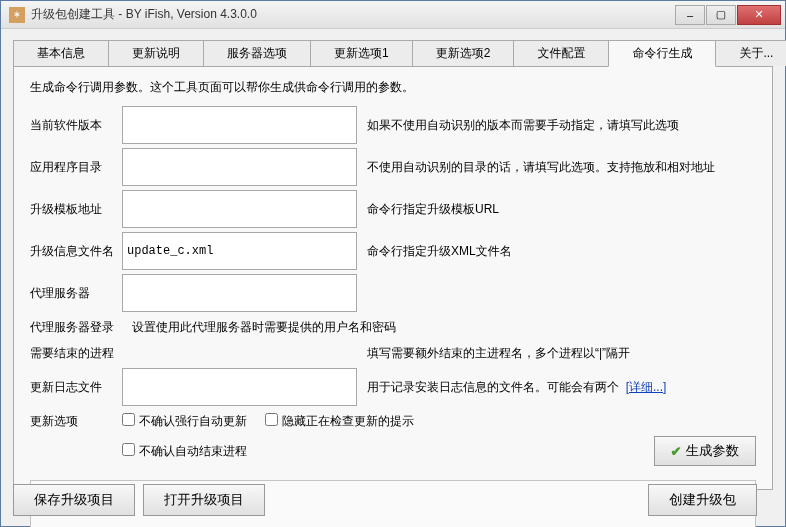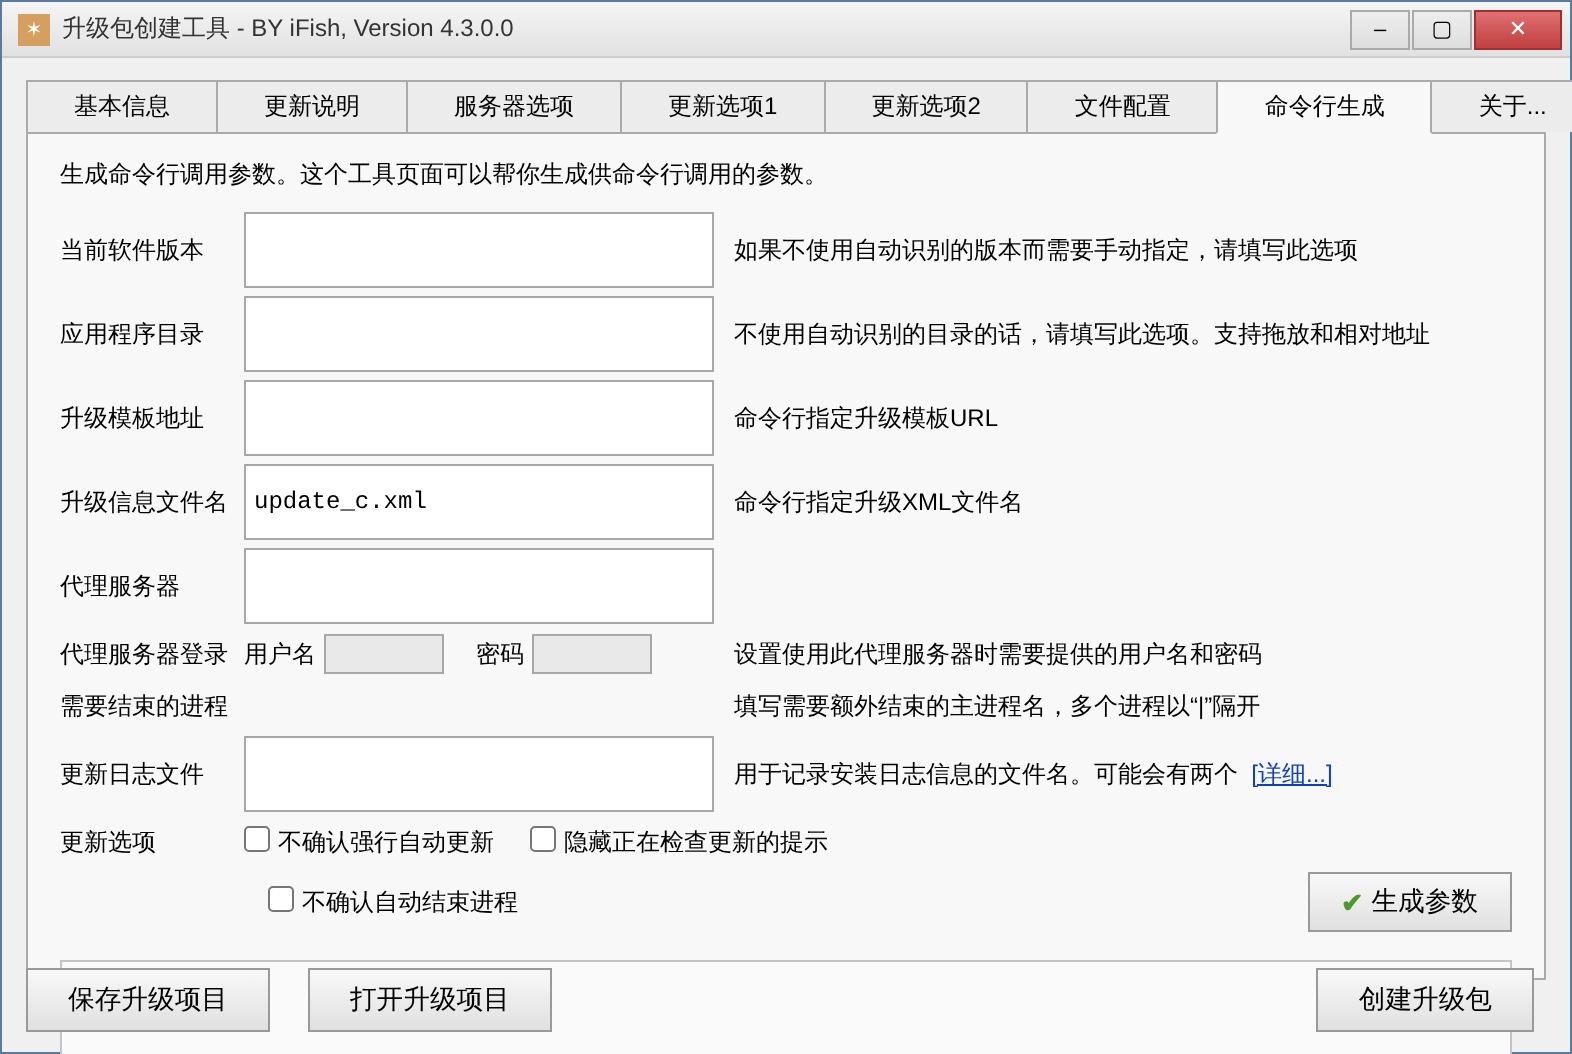--- a/index.html
+++ b/index.html
@@ -21,27 +21,27 @@
   .lbl { width: 92px; text-align: left; white-space: nowrap; }
   .field { width: 235px; height: 20px; border: 1px solid #a8a8a8; background: #fff; font-size: 12px; padding: 18px 4px; font-family: "Courier New", monospace; }
   .desc { margin-left: 10px; flex: 1; }
   .link { color: #1040c0; text-decoration: underline; cursor: pointer; }
   .smalllabel { margin-right: 4px; }
   .smallfield { width: 60px; height: 20px; border: 1px solid #a8a8a8; background: #e9e9e9; }
   .inline { display: inline-flex; align-items: center; }
   .checks { margin-left: 92px; }
   .cb { display: inline-flex; align-items: flex-start; margin-right: 18px; }
   .cb input { margin-right: 4px; width: 13px; height: 13px; border:1px solid #888;}
-  .gen-btn-row { display: flex; align-items: center; gap: 12px; }
+  .gen-btn-row { display: flex; align-items: center; }
   .gen-btn-row .checks { flex: 1; }
   .btn { background: linear-gradient(#f8f8f8,#e0e0e0); border: 1px solid #999; padding: 3px 14px; cursor: pointer; display: inline-flex; align-items: center; gap: 4px; }
   .btn.primary { padding: 5px 16px; }
   .btn .tick { color: #4a9a2e; font-weight: bold; }
   .output { margin-top: 10px; width: 100%; height: 90px; background: #fafafa; border: 1px solid #c4c4c4; }
-  .footer { position: absolute; bottom: 10px; left: 12px; right: 18px; display: flex; gap: 19px; }
+  .footer { position: absolute; bottom: 10px; left: 12px; right: 28px; display: flex; gap: 8px; }
   .footer .spacer { flex: 1; }
   .footer .btn { padding: 6px 20px; }
 </style>
 </head>
 <body>
 
 <div class="window">
   <div class="titlebar">
     <span class="titlebar-icon">✶</span>
     <span class="title-text">升级包创建工具 - BY iFish, Version 4.3.0.0</span>
@@ -86,27 +86,20 @@
         <span class="lbl">升级信息文件名</span>
         <input class="field" value="update_c.xml" style="">
         <span class="desc">命令行指定升级XML文件名</span>
       </div>
       <div class="row">
         <span class="lbl">代理服务器</span>
         <input class="field" value="" style="">
       </div>
       <div class="row">
         <span class="lbl">代理服务器登录</span>
-        <div class="inline" style="width:235px;">
-          <span class="smalllabel">用户名</span>
-          <input class="smallfield" style="">
-          <span style="width:16px;"></span>
-          <span class="smalllabel">密码</span>
-          <input class="smallfield" style="">
-        </div>
         <span class="desc">设置使用此代理服务器时需要提供的用户名和密码</span>
       </div>
       <div class="row">
         <span class="lbl">需要结束的进程</span>
         <span style="width:235px;"></span>
         <span class="desc">填写需要额外结束的主进程名，多个进程以“|”隔开</span>
       </div>
       <div class="row">
         <span class="lbl">更新日志文件</span>
         <input class="field" value="" style="">

